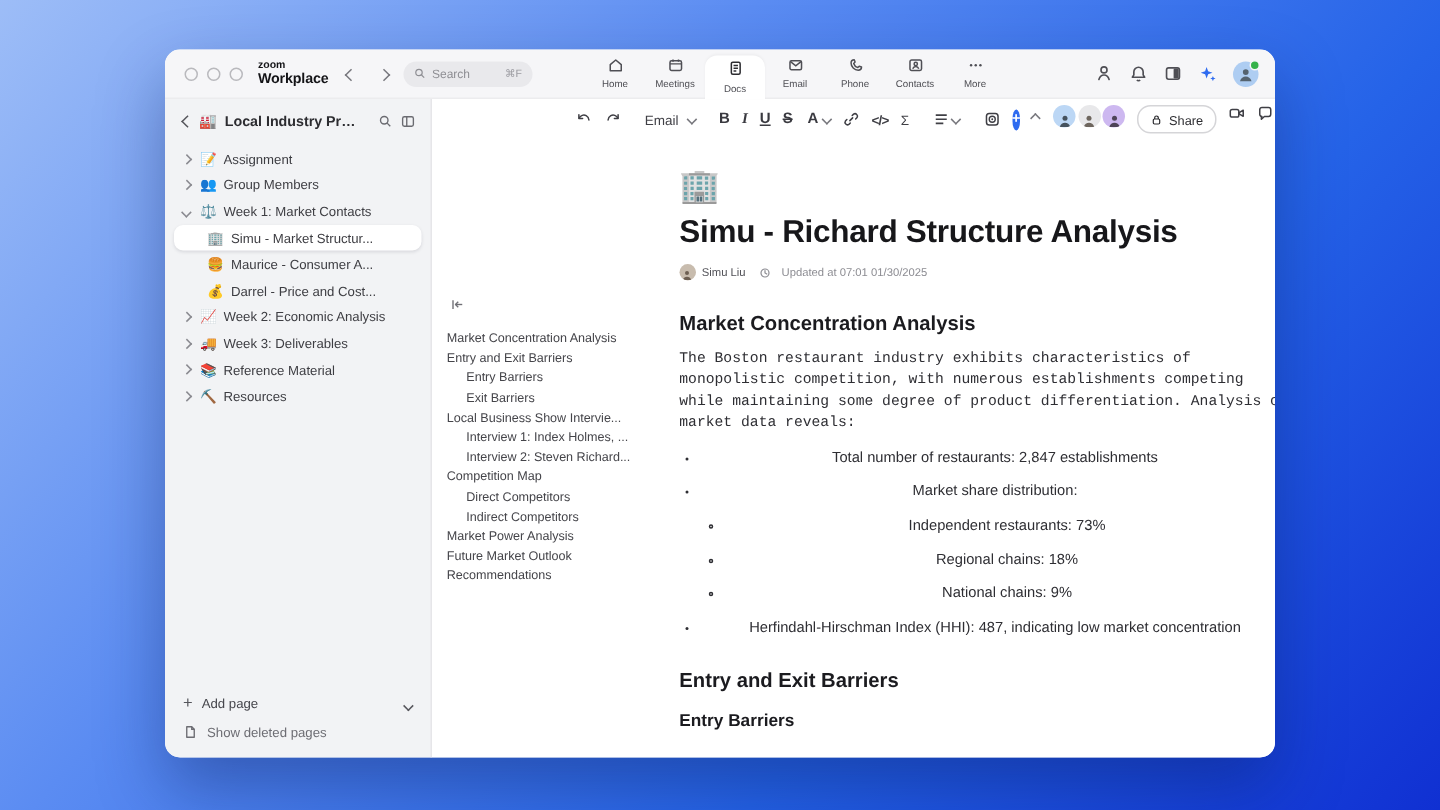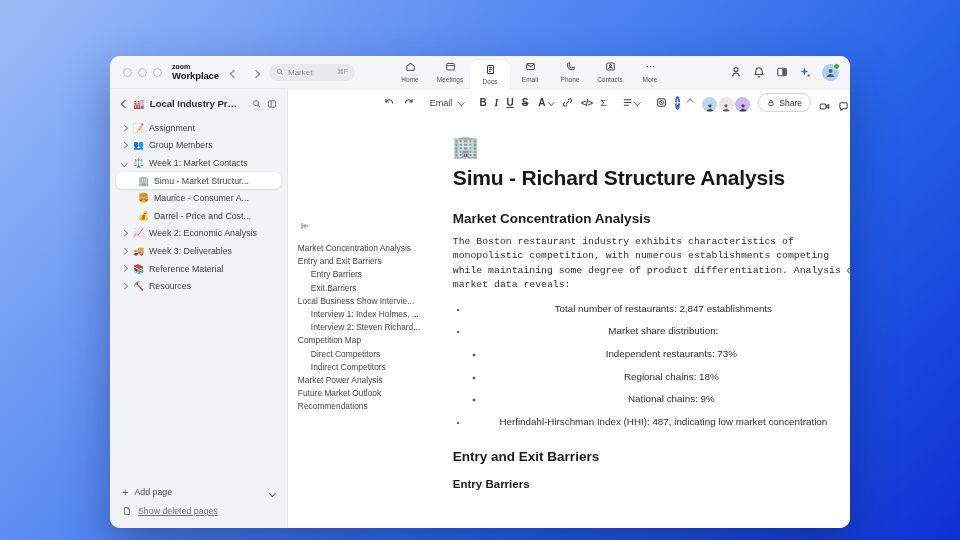--- a/index.html
+++ b/index.html
@@ -6,21 +6,21 @@
   body{
     width:960px;height:540px;overflow:hidden;
     font-family:"Liberation Sans",sans-serif;
     background:linear-gradient(132deg,#9dbdf7 0%,#5b8cf2 35%,#2563e8 68%,#1030d2 100%);
     position:relative;
   }
   .window{
     position:absolute;left:110px;top:33px;width:740px;height:472px;
     background:#fff;border-radius:10px;overflow:hidden;
     box-shadow:0 20px 45px rgba(8,25,90,.38);
-    display:flex;flex-direction:column;margin-top:23px;
+    display:flex;flex-direction:column;
   }
   
   .topbar{flex:0 0 32px;background:#f6f6f8;border-bottom:1px solid #ececee;display:flex;align-items:center;position:relative;}
   .traffic{display:flex;gap:6px;padding:0 10px 0 13px;}
   .light{width:9px;height:9px;border:1.2px solid #b9b9bd;border-radius:50%;box-sizing:border-box;}
   .logo{line-height:1.05;margin-right:12px;cursor:default;}
   .logo .z1{display:block;font-size:7px;font-weight:700;color:#141417;}
   .logo .z2{display:block;font-size:9.5px;font-weight:700;color:#141417;letter-spacing:-.1px;}
   .navbtns{display:flex;gap:16px;margin-right:10px;align-items:center;}
   .chev{display:inline-block;width:5px;height:5px;border-right:1.4px solid #77777d;border-bottom:1.4px solid #77777d;}
@@ -53,35 +53,35 @@
   .sb-item .cbox{width:9px;flex:0 0 9px;display:flex;justify-content:center;}
   .sb-item.d1{padding-left:22px;}
   .sb-item.selected{background:#fff;box-shadow:0 1px 2.5px rgba(20,20,40,.12);}
   .sb-item .emoji{font-size:9px;width:12px;text-align:center;flex:0 0 12px;}
   .sb-item .lbl{white-space:nowrap;overflow:hidden;text-overflow:ellipsis;}
   .sb-footer{margin-top:auto;padding:8px 12px 12px;font-size:8.8px;color:#46464c;display:flex;flex-direction:column;gap:9px;}
   .sb-frow{display:flex;align-items:center;gap:6px;}
   .plus{font-size:11px;line-height:8px;color:#55555b;}
   .sb-frow .spacer{flex:1;}
   .sb-frow svg{width:10px;height:10px;}
-  .muted{color:#6d6d73;text-decoration:underline;}
+  .muted{color:#6d6d73;}
   
   .content{flex:1;display:flex;flex-direction:column;background:#fff;min-width:0;}
   .editorbar{flex:0 0 27px;display:flex;align-items:center;padding:0 10px 0 96px;gap:8px;color:#3f3f45;}
   .editorbar .ic{display:flex;align-items:center;gap:2px;font-size:9px;cursor:default;}
   .editorbar svg{width:11px;height:11px;}
   .divider{width:1px;height:12px;background:#e6e6e9;}
   .fmt{font-size:10px;font-weight:700;color:#3a3a40;width:11px;text-align:center;}
   .fmt.i{font-style:italic;font-family:"Liberation Serif",serif;}
   .fmt.u{text-decoration:underline;}
   .fmt.s{text-decoration:line-through;}
   .codeic{font-size:7.5px;font-weight:700;letter-spacing:-.5px;}
   .sigma{font-size:10px;font-weight:500;}
   .bluebtn{width:14px;height:14px;border-radius:50%;background:#2e6bf0;color:#fff;display:flex;align-items:center;justify-content:center;font-size:10px;line-height:1;font-weight:600;}
-  .tb-right{margin-left:auto;display:flex;align-items:flex-end;gap:8px;}
+  .tb-right{margin-left:auto;display:flex;align-items:flex-start;gap:8px;}
   .tb-avatars{display:flex;}
   .tb-av{width:15px;height:15px;border-radius:50%;display:flex;align-items:flex-end;justify-content:center;overflow:hidden;margin-left:1.5px;}
   .tb-av svg{width:10px;height:10px;}
   .sharebtn{height:17px;border:1px solid #d5d5d8;border-radius:9px;background:#fff;display:flex;align-items:center;gap:4px;padding:0 8px;font-size:8.5px;color:#2c2c30;cursor:default;}
   .sharebtn svg{width:8px;height:8px;}
   
   .docwrap{flex:1;position:relative;overflow:hidden;}
   .outline{position:absolute;left:10px;top:105px;width:152px;font-size:8.4px;color:#45454a;}
   .outline .collapse{margin-bottom:9px;margin-left:2px;}
   .outline .collapse svg{width:10px;height:10px;}
@@ -120,21 +120,21 @@
     </div>
     <div class="navbtns">
       <span><span class="chev left"></span></span>
       <span><span class="chev right"></span></span>
     </div>
     <div class="searchbox">
       <svg viewBox="0 0 12 12" width="8" height="8">
           <circle cx="5" cy="5" r="3.2" fill="none" stroke="#8e8e93" stroke-width="1.2"></circle>
           <line x1="7.5" y1="7.5" x2="10.2" y2="10.2" stroke="#8e8e93" stroke-width="1.2"></line>
         </svg>
-      <span class="ph">Market</span>
+      <span class="ph">Search</span>
       <span class="kbd">⌘F</span>
     </div>
     <div class="tabs" id="tabs">
         <div class="tab">
           <span><svg viewBox="0 0 12 12">
               <path d="M2 5.6L6 2.2l4 3.4V10H2z" fill="none" stroke="#4f4f55" stroke-width="1.1" stroke-linejoin="round"></path>
             </svg></span>
           <span>Home</span>
         </div>
         <div class="tab">
@@ -426,20 +426,34 @@
               <div class="ol-item ind">Indirect Competitors</div>
               <div class="ol-item">Market Power Analysis</div>
               <div class="ol-item">Future Market Outlook</div>
               <div class="ol-item">Recommendations</div>
             </div>
         </div>
 
         <div class="doc">
           <div class="doc-emoji">🏢</div>
           <div class="doc-title">Simu - Richard Structure Analysis</div>
+          <div class="byline">
+            <span class="bav">
+                <svg viewBox="0 0 12 12">
+                  <circle cx="6" cy="4.6" r="2" fill="#6d5f52"></circle>
+                  <path d="M1.8 11.5c.7-2.2 2.3-3.3 4.2-3.3s3.5 1.1 4.2 3.3z" fill="#6d5f52"></path>
+                </svg>
+              </span>
+            <span>Simu Liu</span>
+            <svg class="uic" viewBox="0 0 12 12">
+                <circle cx="6" cy="6" r="4" fill="none" stroke="#8c8c92" stroke-width="1.2"></circle>
+                <path d="M6 3.6V6l1.8 1" fill="none" stroke="#8c8c92" stroke-width="1.2" stroke-linecap="round"></path>
+              </svg>
+            <span class="upd">Updated at 07:01 01/30/2025</span>
+          </div>
           <div id="doc-blocks">
               <h2>Market Concentration Analysis</h2>
               <p>The Boston restaurant industry exhibits characteristics of monopolistic competition, with numerous establishments competing while maintaining some degree of product differentiation. Analysis of market data reveals:</p>
               <ul>
                 <li>Total number of restaurants: 2,847 establishments</li>
                 <li>Market share distribution:<ul>
                     <li>Independent restaurants: 73%</li>
                     <li>Regional chains: 18%</li>
                     <li>National chains: 9%</li>
                   </ul></li>

